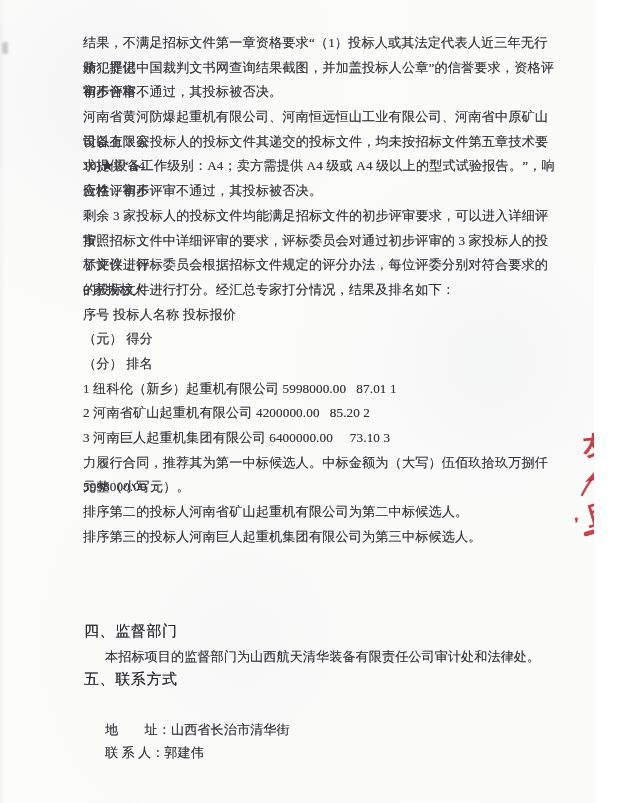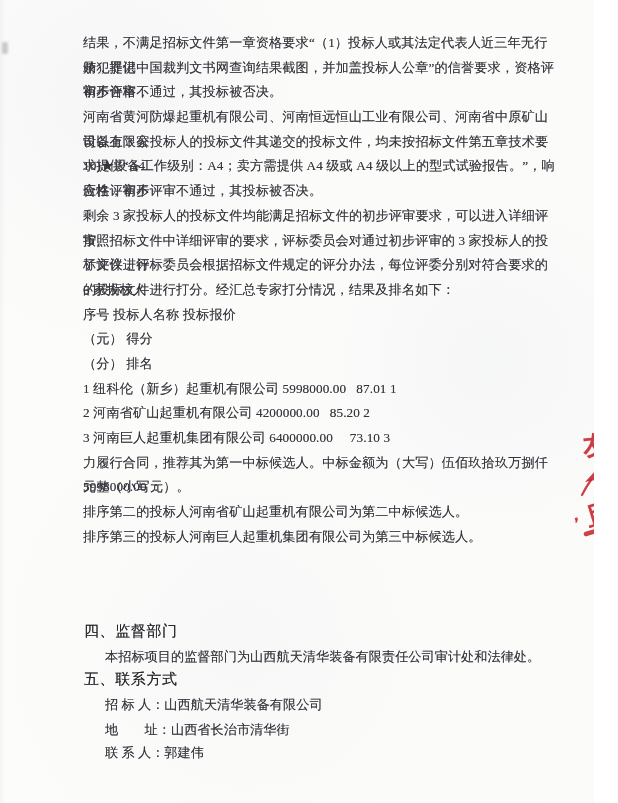--- a/index.html
+++ b/index.html
@@ -81,21 +81,20 @@
     <div class="doc-line">5998000.00 元）。</div>
     <div class="doc-line">排序第二的投标人河南省矿山起重机有限公司为第二中标候选人。</div>
     <div class="doc-line">排序第三的投标人河南巨人起重机集团有限公司为第三中标候选人。</div>
   </div>
 
   <div class="sec-heading" id="sec4-heading">四、监督部门</div>
   <div class="body-line" id="sec4-body">本招标项目的监督部门为山西航天清华装备有限责任公司审计处和法律处。</div>
 
   <div class="sec-heading" id="sec5-heading">五、联系方式</div>
 
-  <div class="contact-row" id="contact-0"><span>招 标 人：</span><span>山西航天清华装备有限公司</span></div>
   <div class="contact-row" id="contact-1"><span>地　　址：</span><span>山西省长治市清华街</span></div>
   <div class="contact-row" id="contact-2"><span>联 系 人：</span><span>郭建伟</span></div>
 
   <div class="red-char" id="red-char-1">友</div>
   <div class="red-char" id="red-char-2">且</div>
   <div class="red-char" id="red-comma">，</div>
 
   <svg class="ann-svg" width="618" height="803" viewBox="0 0 618 803">
     <g stroke="#c5232b" fill="none" stroke-linecap="round" opacity="0.86">
       <path d="M596,425 Q607,419 618,417" stroke-width="4"></path>

